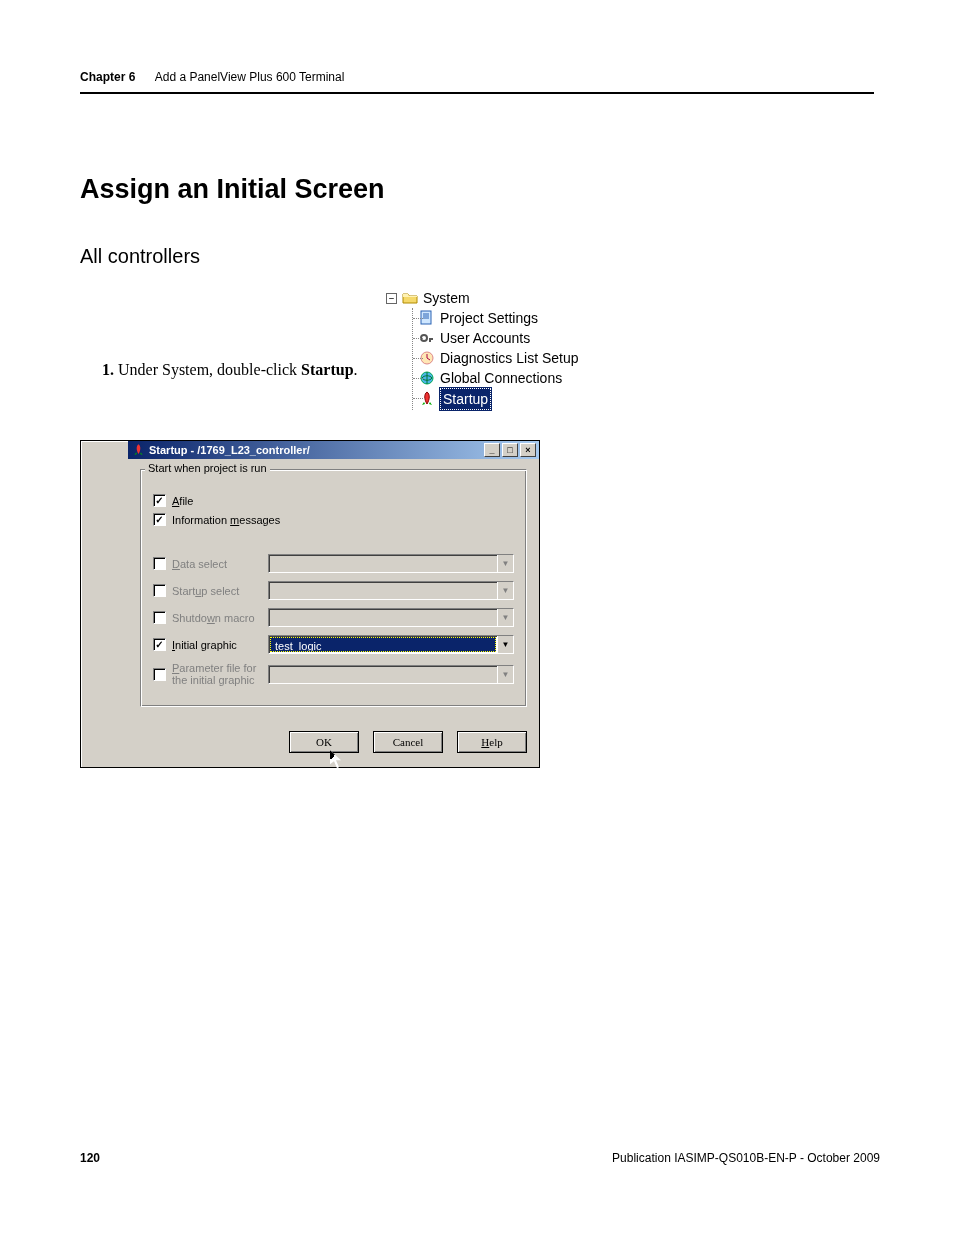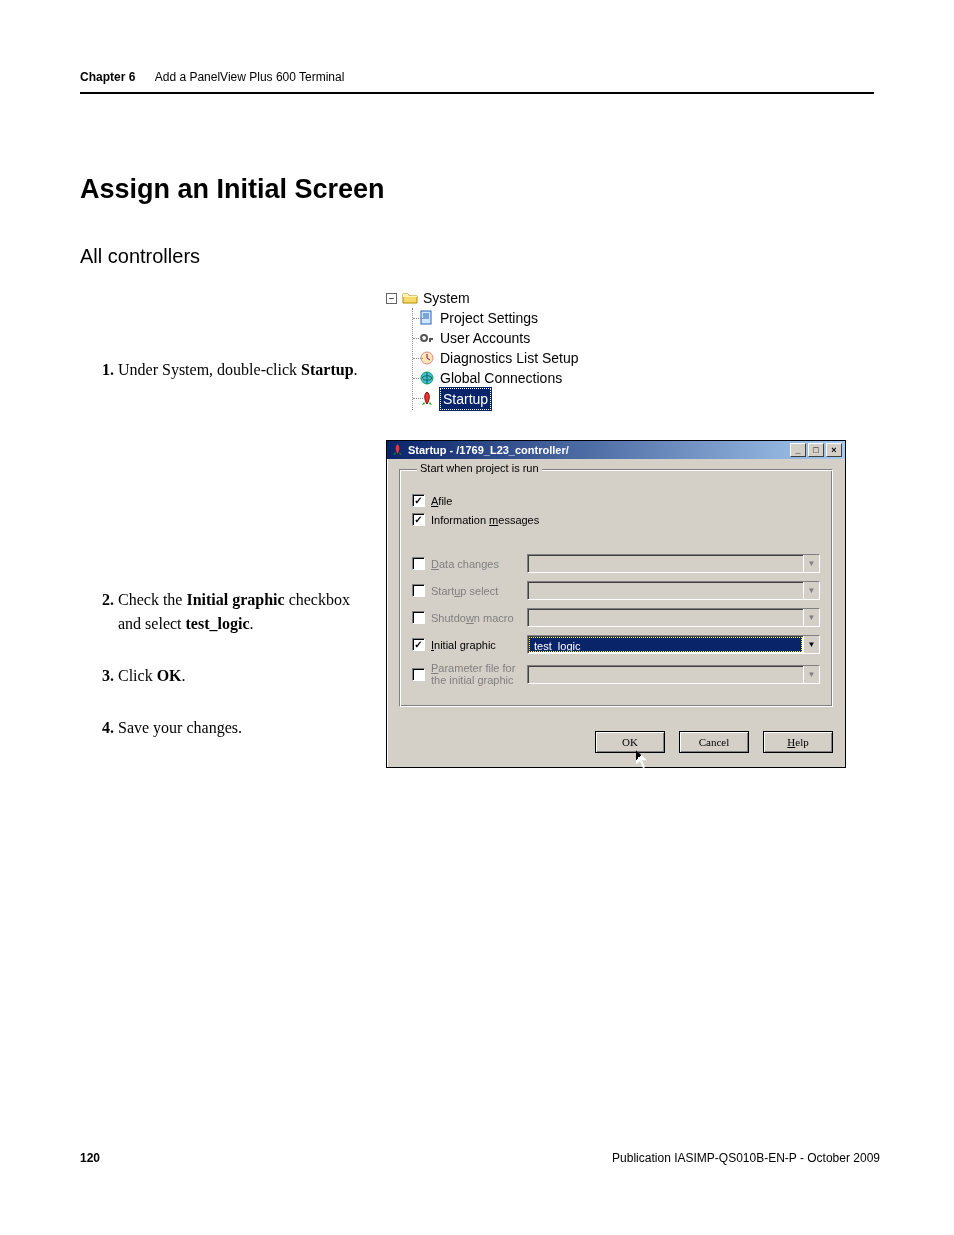--- a/index.html
+++ b/index.html
@@ -72,20 +72,21 @@
   }
 
   
   .dialog {
     width: 460px;
     font-family: Tahoma, Arial, sans-serif;
     font-size: 11px;
     background: #d4d0c8;
     border: 1px solid #000;
     box-shadow: 1px 1px 0 #fff inset;
+    padding-left: 47px;
   }
   .titlebar {
     display: flex; align-items: center; justify-content: space-between;
     background: linear-gradient(to right, #0a246a, #a6caf0);
     color: #fff; font-weight: bold;
     padding: 2px 3px 2px 4px;
     font-size: 11px;
   }
   .titlebar-left { display: flex; align-items: center; gap: 4px; }
   .winbtns { display: flex; gap: 2px; }
@@ -96,21 +97,21 @@
   }
   .dialog-body { padding: 10px 12px 14px 12px; }
   .groupbox {
     border: 1px solid #808080;
     border-right-color: #fff; border-bottom-color: #fff;
     box-shadow: 1px 1px 0 #fff inset, -1px -1px 0 #808080 inset;
     padding: 18px 12px 12px 12px;
     position: relative;
   }
   .group-legend {
-    position: absolute; top: -8px; left: 17px; background: #d4d0c8; padding: 0 3px;
+    position: absolute; top: -8px; left: 4px; background: #d4d0c8; padding: 0 3px;
   }
   .check-row { display: flex; align-items: center; gap: 6px; margin: 6px 0; }
   .check-box {
     width: 13px; height: 13px; background: #fff;
     border: 1px solid #808080; border-right-color:#fff; border-bottom-color:#fff;
     box-shadow: 1px 1px 0 #000 inset;
     display: inline-flex; align-items: center; justify-content: center;
     font-size: 10px; line-height: 10px; font-weight: bold;
   }
   .check-row.disabled { color: #808080; }
@@ -240,33 +241,20 @@
                 <path d="M5 11l-2 3 3-1M11 11l2 3-3-1" fill="#0a0"></path>
               </svg>
             </span>
           <span class="selected-node">Startup</span>
         </div>
       </div>
     </div>
   </div>
 
   <div class="body-row" style="margin-top:30px;">
-    <div class="instructions">
-      <ol start="2">
-        <li>
-          <span>Check the </span><b>Initial graphic</b><span> checkbox and select </span><b>test_logic</b><span>.</span>
-        </li>
-        <li>
-          <span>Click </span><b>OK</b><span>.</span>
-        </li>
-        <li>
-          <span>Save your changes.</span>
-        </li>
-      </ol>
-    </div>
 
     <div class="dialog">
       <div class="titlebar">
         <div class="titlebar-left">
           <span class="ticon" style="width:13px;height:13px;">
             <svg viewBox="0 0 16 16">
                 <path d="M8 1c3 2 3 7 0 12-3-5-3-10 0-12z" fill="#e33"></path>
                 <path d="M5 11l-2 3 3-1M11 11l2 3-3-1" fill="#0a0"></path>
               </svg>
           </span>
@@ -288,21 +276,21 @@
           </div>
           <div class="check-row">
             <span class="check-box">✓</span>
             <span><span>Information </span><span class="u">m</span><span>essages</span></span>
           </div>
 
           <div style="height:14px"></div>
 
           <div class="combo-row disabled check-row">
             <span class="check-box"></span>
-            <span class="combo-label"><span class="u">D</span><span>ata changes</span></span>
+            <span class="combo-label"><span class="u">D</span><span>ata select</span></span>
             <div class="combo disabled">
               <div class="combo-text"></div>
               <div class="combo-btn disabled">
                   <span class="combo-arrow">▼</span>
                 </div>
             </div>
           </div>
 
           <div class="combo-row disabled check-row">
             <span class="check-box"></span>

